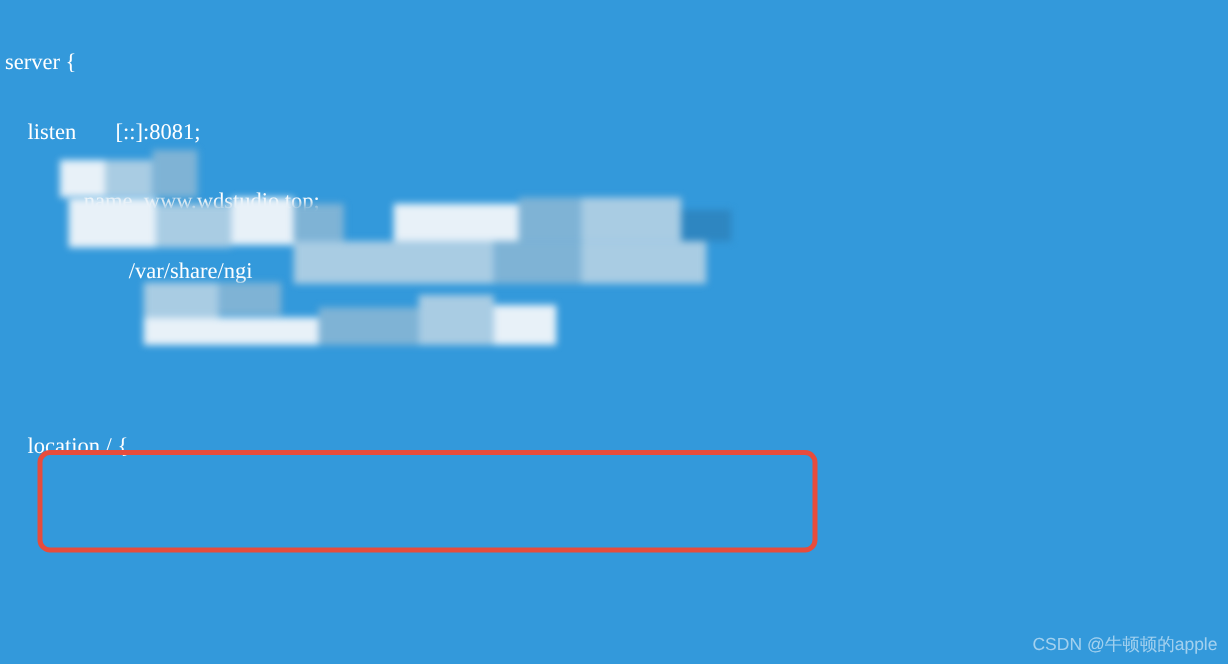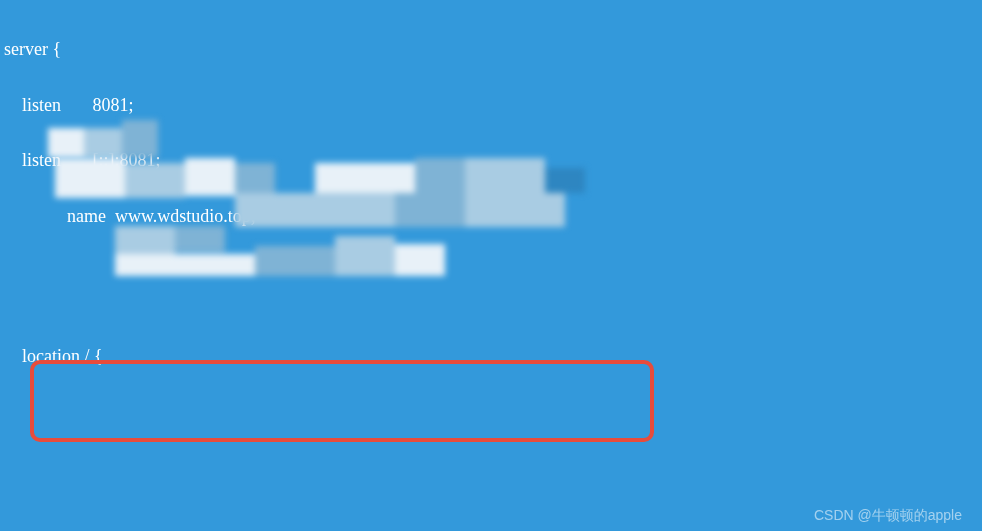--- a/index.html
+++ b/index.html
@@ -39,35 +39,35 @@
     .blur-rect.med { background: #7fb3d5; }
     .highlight-box {
       position: absolute;
       border: 4px solid #e74c3c;
       border-radius: 10px;
       background: transparent;
       pointer-events: none;
     }
     .watermark {
       position: absolute;
-      right: 20px;
+      right: 8px;
       bottom: 4px;
       color: rgba(255,255,255,0.55);
       font-family: sans-serif;
       font-size: 14px;
     }
   </style>
 </head>
 <body>
 
 <div class="code-container">
 <span class="line">server {</span>
-<span class="line">    listen       8081;</span>
 <span class="line">    listen       [::]:8081;</span>
 <span class="line">              name  www.wdstudio.top;</span>
+<span class="line">                      /var/share/ngi</span>
 <span class="line"></span>
 <span class="line"></span>
 <span class="line"></span>
 <span class="line">    location / {</span>
 
 
 
 
 
 

